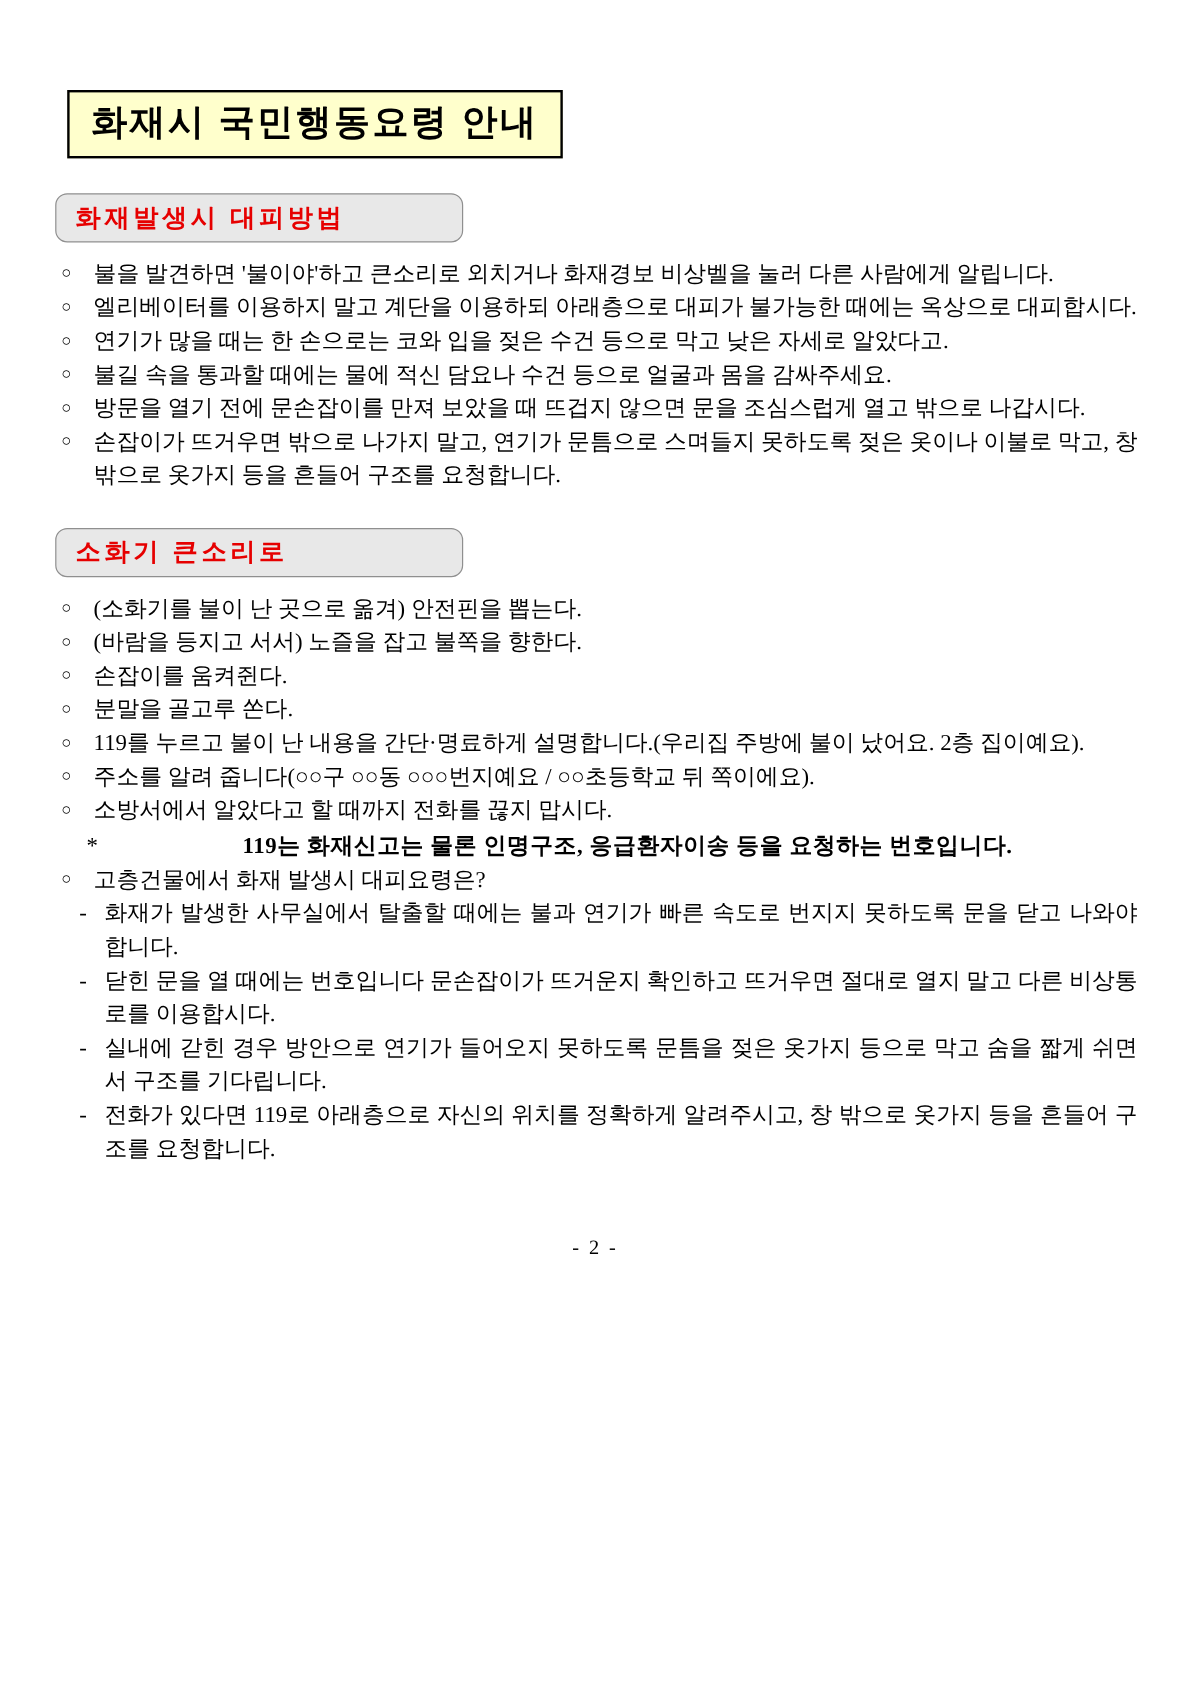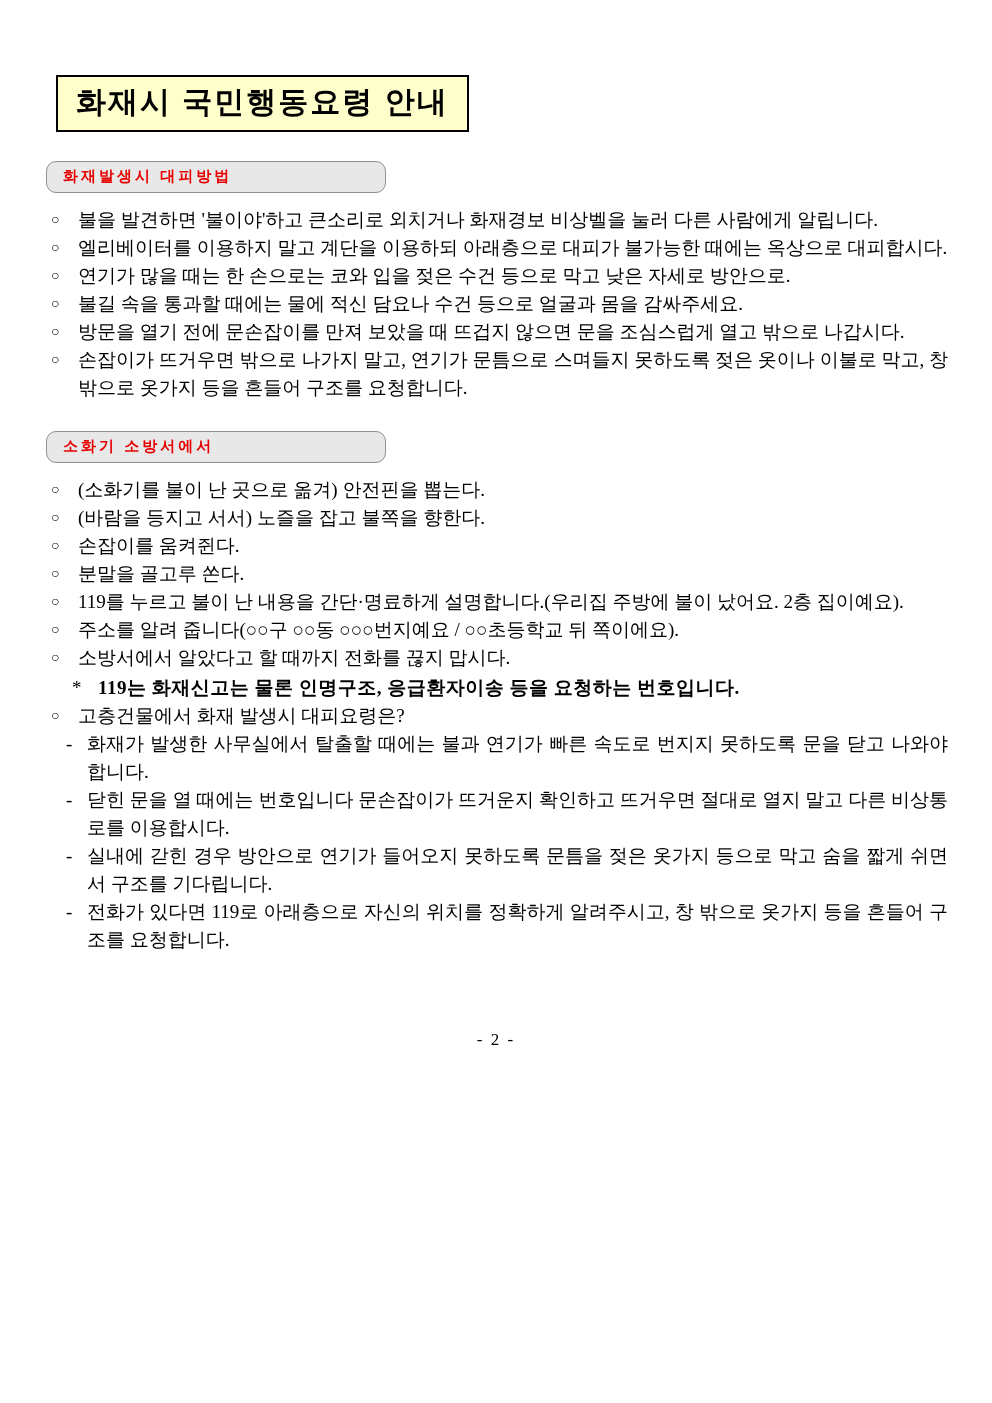--- a/index.html
+++ b/index.html
@@ -35,21 +35,21 @@
     width: 340px;
     background: #E8E8E8;
     border: 1px solid #8f8f8f;
     border-radius: 10px;
     padding: 5px 14px 6px 16px;
     margin: 29px 0 13px -2px;
   }
   .sec-head .sec-head-text {
     font-family: "Liberation Sans", "DejaVu Sans", sans-serif;
     font-weight: bold;
-    font-size: 15px;
+    font-size: 21px;
     letter-spacing: 3px;
     color: #E60000;
     white-space: nowrap;
   }
   .items { width: 100%; }
   .item {
     display: flex;
     align-items: flex-start;
     font-size: 19px;
     line-height: 28px;
@@ -71,21 +71,21 @@
     padding-left: 0;
   }
   .item.note { padding-left: 24px; margin-top: 2px; }
   .item.note .marker {
     flex: 0 0 26px;
     font-size: 19px;
     padding-left: 0;
   }
   .item.note .txt {
     font-weight: bold;
-    text-align: left;
+    text-align: center;
     letter-spacing: 0.5px;
   }
   .page-num {
     position: absolute;
     left: 0;
     right: 0;
     bottom: 26px;
     text-align: center;
     font-size: 17px;
     letter-spacing: 2px;
@@ -110,40 +110,40 @@
       <div class="item">
         <span class="marker">○</span>
         <span class="txt">불을 발견하면 '불이야'하고 큰소리로 외치거나 화재경보 비상벨을 눌러 다른 사람에게 알립니다.</span>
       </div>
       <div class="item">
         <span class="marker">○</span>
         <span class="txt">엘리베이터를 이용하지 말고 계단을 이용하되 아래층으로 대피가 불가능한 때에는 옥상으로 대피합시다.</span>
       </div>
       <div class="item">
         <span class="marker">○</span>
-        <span class="txt">연기가 많을 때는 한 손으로는 코와 입을 젖은 수건 등으로 막고 낮은 자세로 방안으로.</span>
+        <span class="txt">연기가 많을 때는 한 손으로는 코와 입을 젖은 수건 등으로 막고 낮은 자세로 알았다고.</span>
       </div>
       <div class="item">
         <span class="marker">○</span>
         <span class="txt">불길 속을 통과할 때에는 물에 적신 담요나 수건 등으로 얼굴과 몸을 감싸주세요.</span>
       </div>
       <div class="item">
         <span class="marker">○</span>
         <span class="txt">방문을 열기 전에 문손잡이를 만져 보았을 때 뜨겁지 않으면 문을 조심스럽게 열고 밖으로 나갑시다.</span>
       </div>
       <div class="item">
         <span class="marker">○</span>
         <span class="txt">손잡이가 뜨거우면 밖으로 나가지 말고, 연기가 문틈으로 스며들지 못하도록 젖은 옷이나 이불로 막고, 창 밖으로 옷가지 등을 흔들어 구조를 요청합니다.</span>
       </div>
     </div>
   </section>
 
   <section>
     <div class="sec-head">
-      <span class="sec-head-text">소화기 소방서에서</span>
+      <span class="sec-head-text">소화기 큰소리로</span>
     </div>
     <div class="items">
       <div class="item">
         <span class="marker">○</span>
         <span class="txt">(소화기를 불이 난 곳으로 옮겨) 안전핀을 뽑는다.</span>
       </div>
       <div class="item">
         <span class="marker">○</span>
         <span class="txt">(바람을 등지고 서서) 노즐을 잡고 불쪽을 향한다.</span>
       </div>

